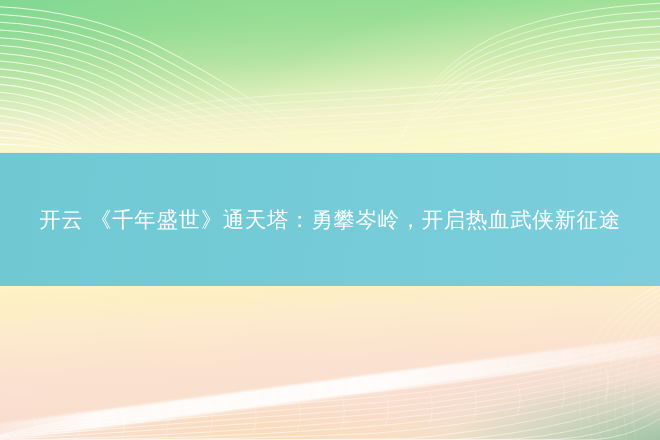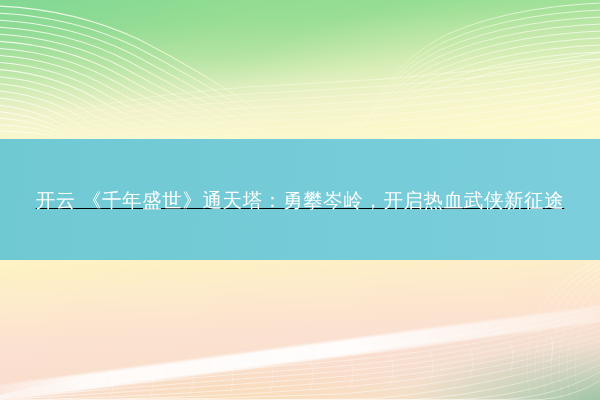--- a/index.html
+++ b/index.html
@@ -65,21 +65,20 @@
     background: linear-gradient(96deg, #6fc9d3 0%, #74cbd7 45%, #7ccedd 100%);
     display: flex;
     align-items: center;
     justify-content: center;
     overflow: hidden;
   }
   .banner-inner {
     position: relative;
     width: 560px;
     text-align: center;
-    text-decoration: underline;
   }
   .banner-title {
     font-family: "Liberation Sans", "DejaVu Sans", sans-serif;
     font-size: 19.5px;
     line-height: 34px;
     letter-spacing: 0.6px;
     color: #ffffff;
     font-weight: 400;
     white-space: normal;
     word-break: break-all;

